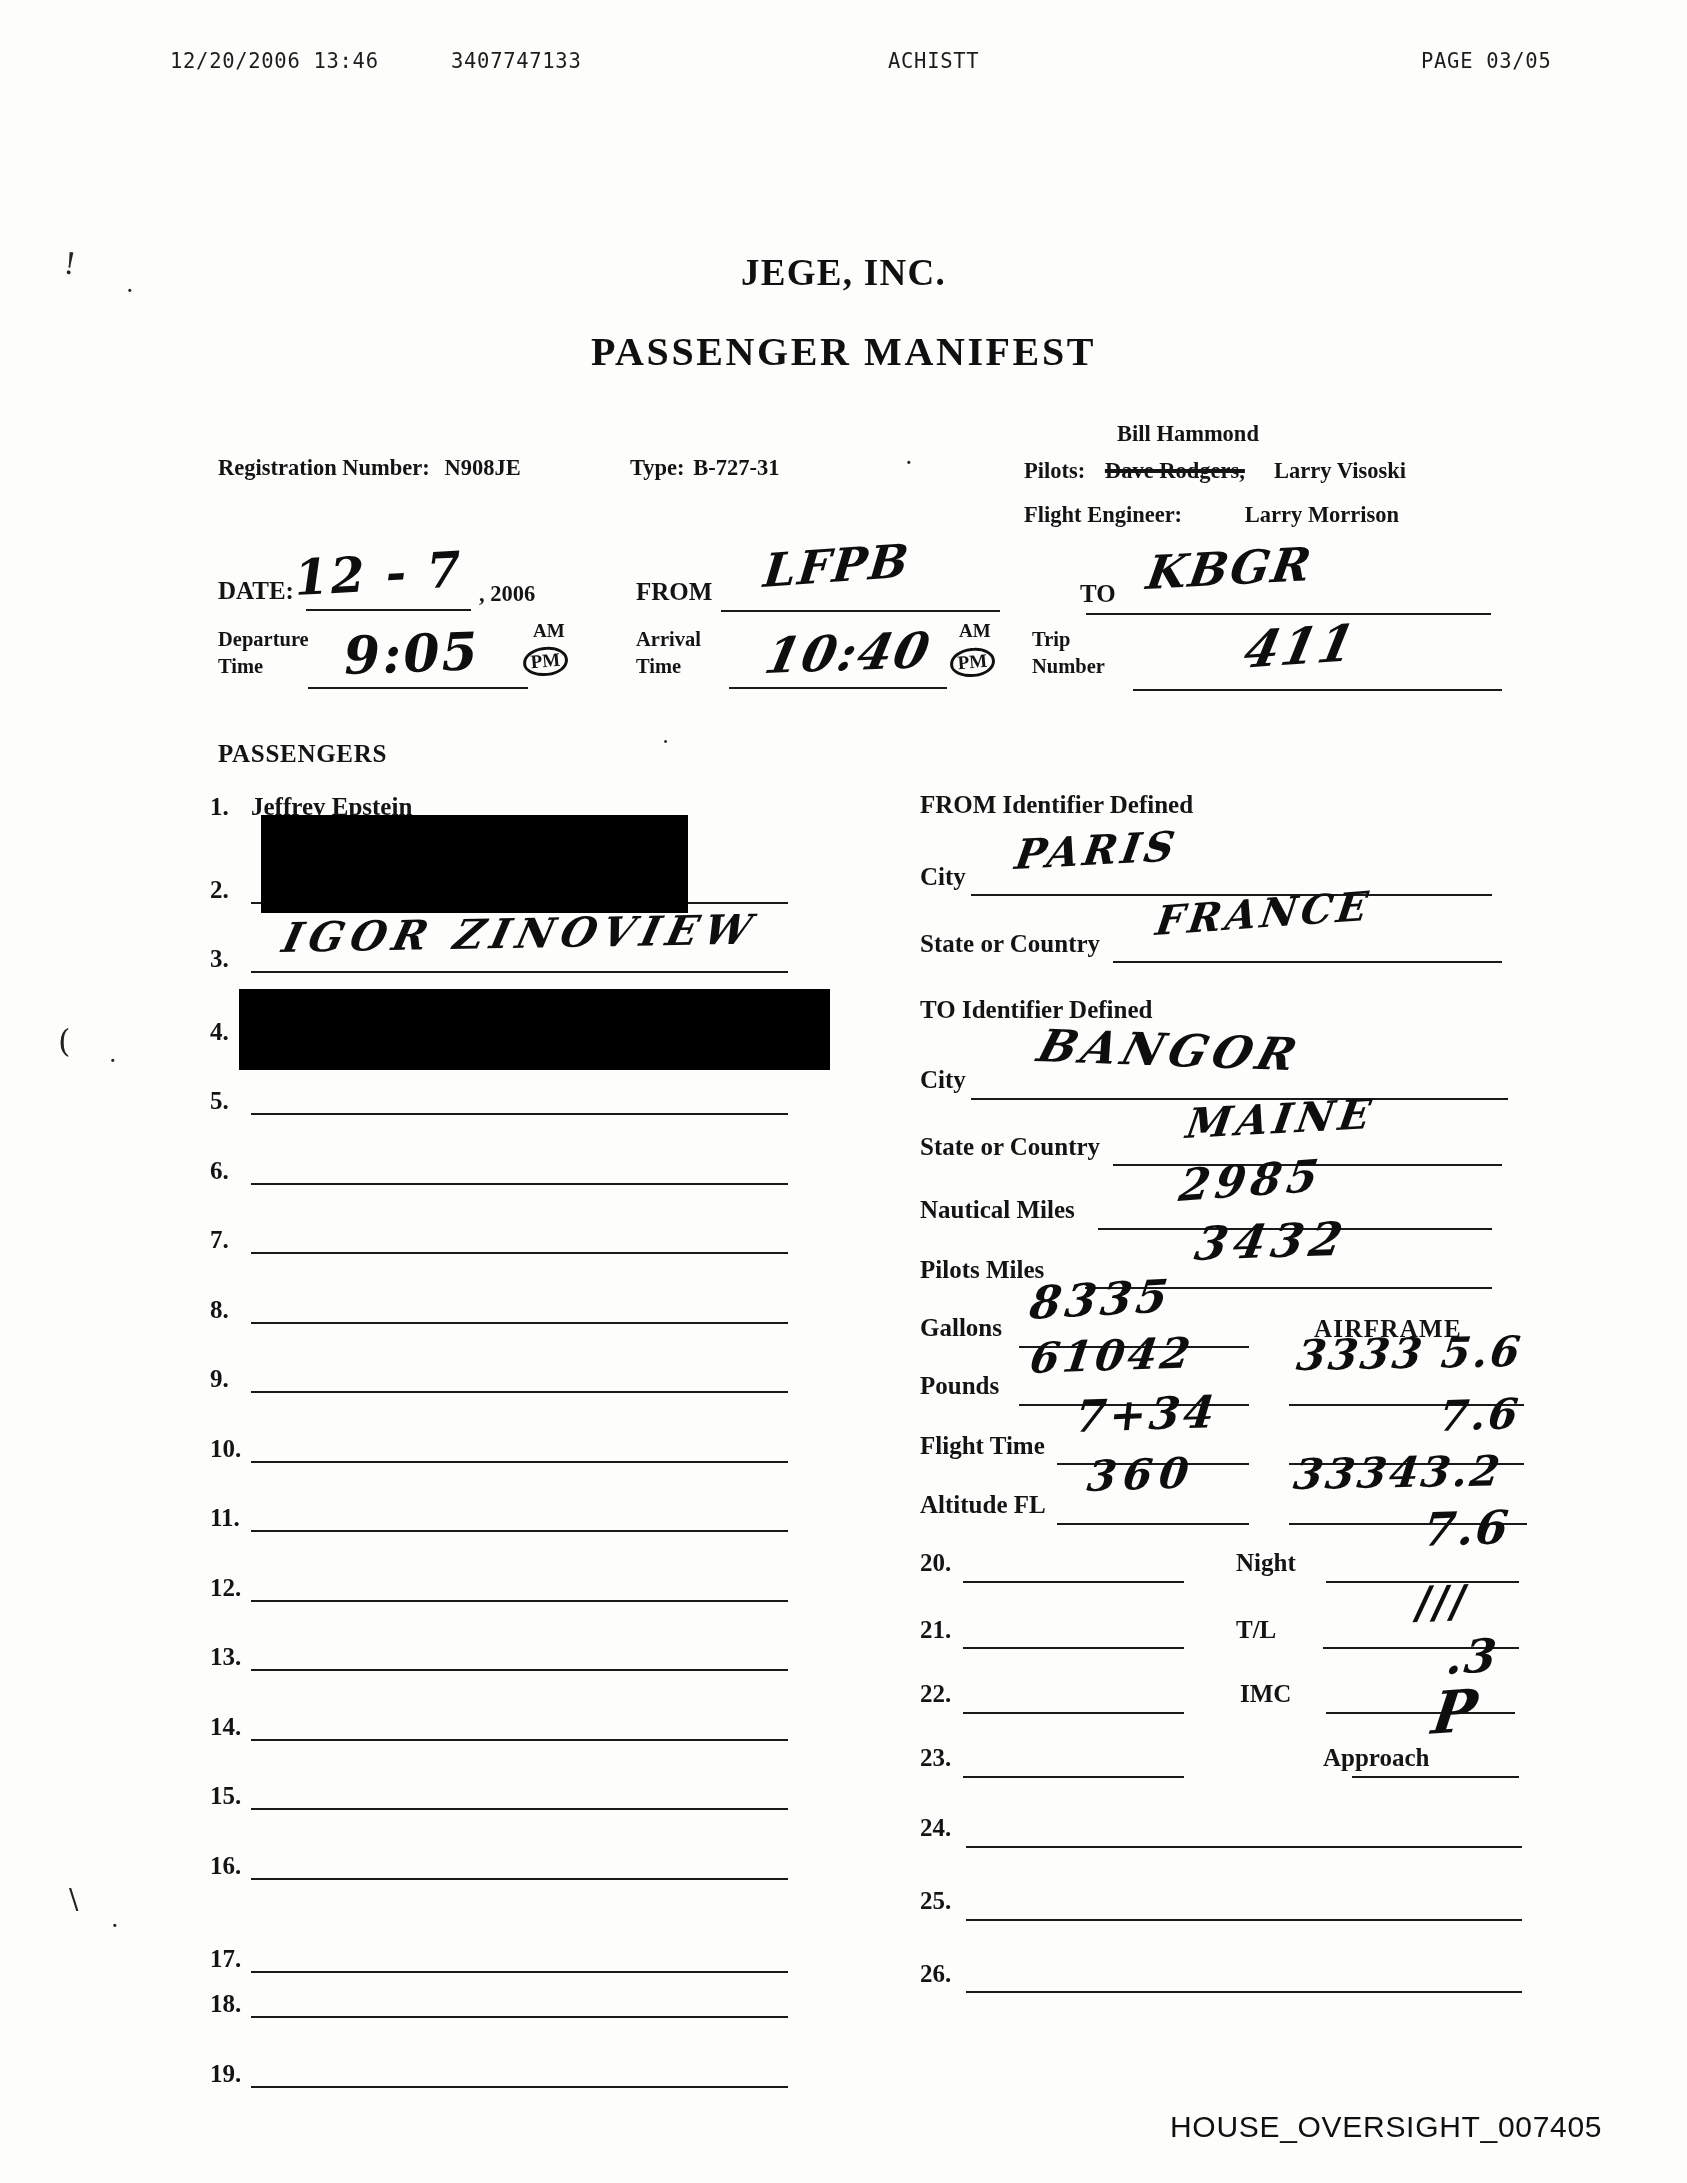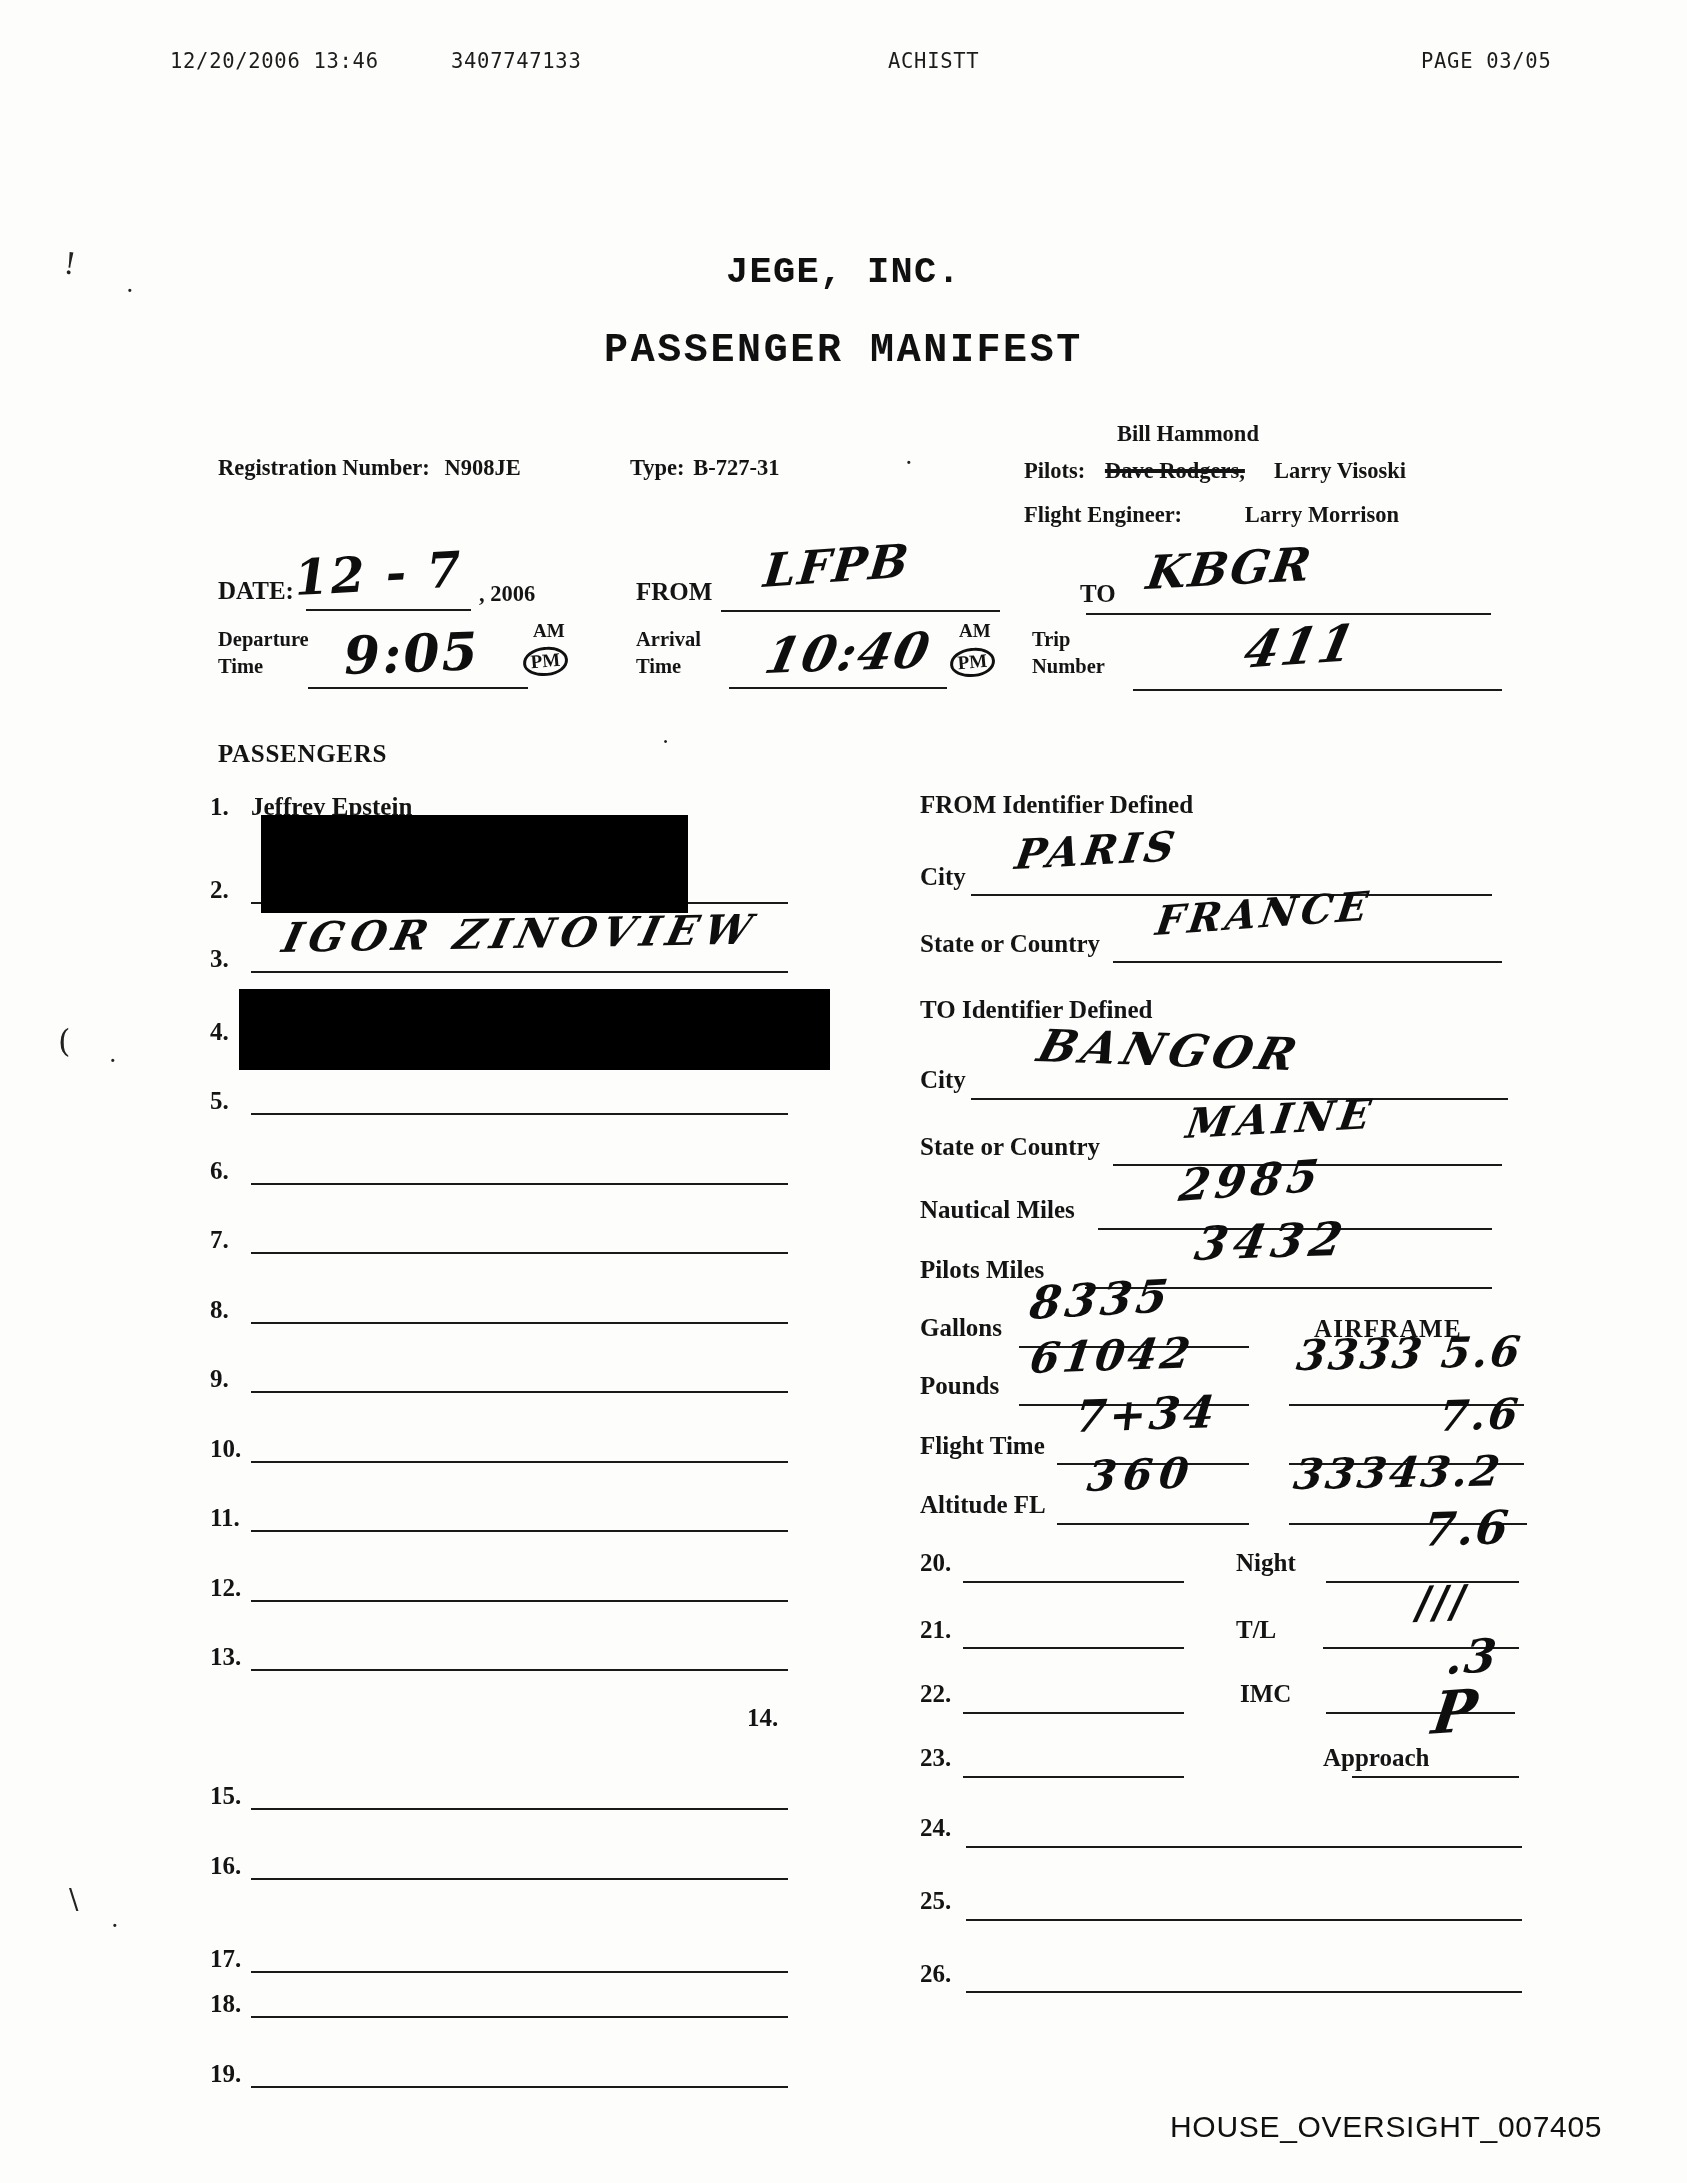--- a/index.html
+++ b/index.html
@@ -1,20 +1,20 @@
 <!DOCTYPE html>
 <html style="font-size:10.6px"><head>
 <meta charset="utf-8">
 <style>
   html,body{margin:0;padding:0;background:#888;}
   .page{position:relative;width:1687px;height:2183px;background:#fdfdfc;color:#161616;overflow:hidden;
         font-family:"Liberation Serif",serif;}
   .abs{position:absolute;}
   .mono{font-family:"DejaVu Sans Mono",monospace;font-size:20.5px;letter-spacing:0.7px;color:#1c1c1c;}
-  .ttl{font-family:Liberation Mono, monospace;font-weight:bold;color:#101010;}
+  .ttl{font-family:Liberation Serif, serif;font-weight:bold;color:#101010;}
   .lbl{font-family:"Liberation Serif",serif;font-weight:bold;font-size:22.5px;color:#141414;}
   .lbl-sm{font-family:"Liberation Serif",serif;font-weight:bold;font-size:20.5px;color:#141414;line-height:26.5px;}
   .big{font-size:25px;}
   .num{font-family:"Liberation Serif",serif;font-weight:bold;font-size:25px;color:#141414;width:41px;flex:0 0 41px;}
   .prow{position:absolute;display:flex;align-items:flex-end;height:37px;}
   .fill-line{flex:1;height:100%;border-bottom:2.6px solid #1a1a1a;}
   .uline{position:absolute;border-bottom:2.6px solid #1a1a1a;height:0;}
   .hw{position:absolute;font-family:"DejaVu Serif",serif;font-style:italic;font-weight:bold;color:#0e0e0e;
       letter-spacing:2px;white-space:nowrap;transform:rotate(-2deg);transform-origin:left bottom;}
   .redact{position:absolute;background:#000;}
@@ -164,21 +164,21 @@
     <div class="fill-line"></div>
   </div>
   <div class="prow" style="left:210px;top:1565px;width:578px;">
     <span class="num">12.</span>
     <div class="fill-line"></div>
   </div>
   <div class="prow" style="left:210px;top:1634px;width:578px;">
     <span class="num">13.</span>
     <div class="fill-line"></div>
   </div>
-  <div class="prow" style="left:210px;top:1704px;width:578px;flex-direction:column;">
+  <div class="prow" style="left:210px;top:1704px;width:578px;">
     <span class="num">14.</span>
     <div class="fill-line"></div>
   </div>
   <div class="prow" style="left:210px;top:1773px;width:578px;">
     <span class="num">15.</span>
     <div class="fill-line"></div>
   </div>
   <div class="prow" style="left:210px;top:1843px;width:578px;">
     <span class="num">16.</span>
     <div class="fill-line"></div>

